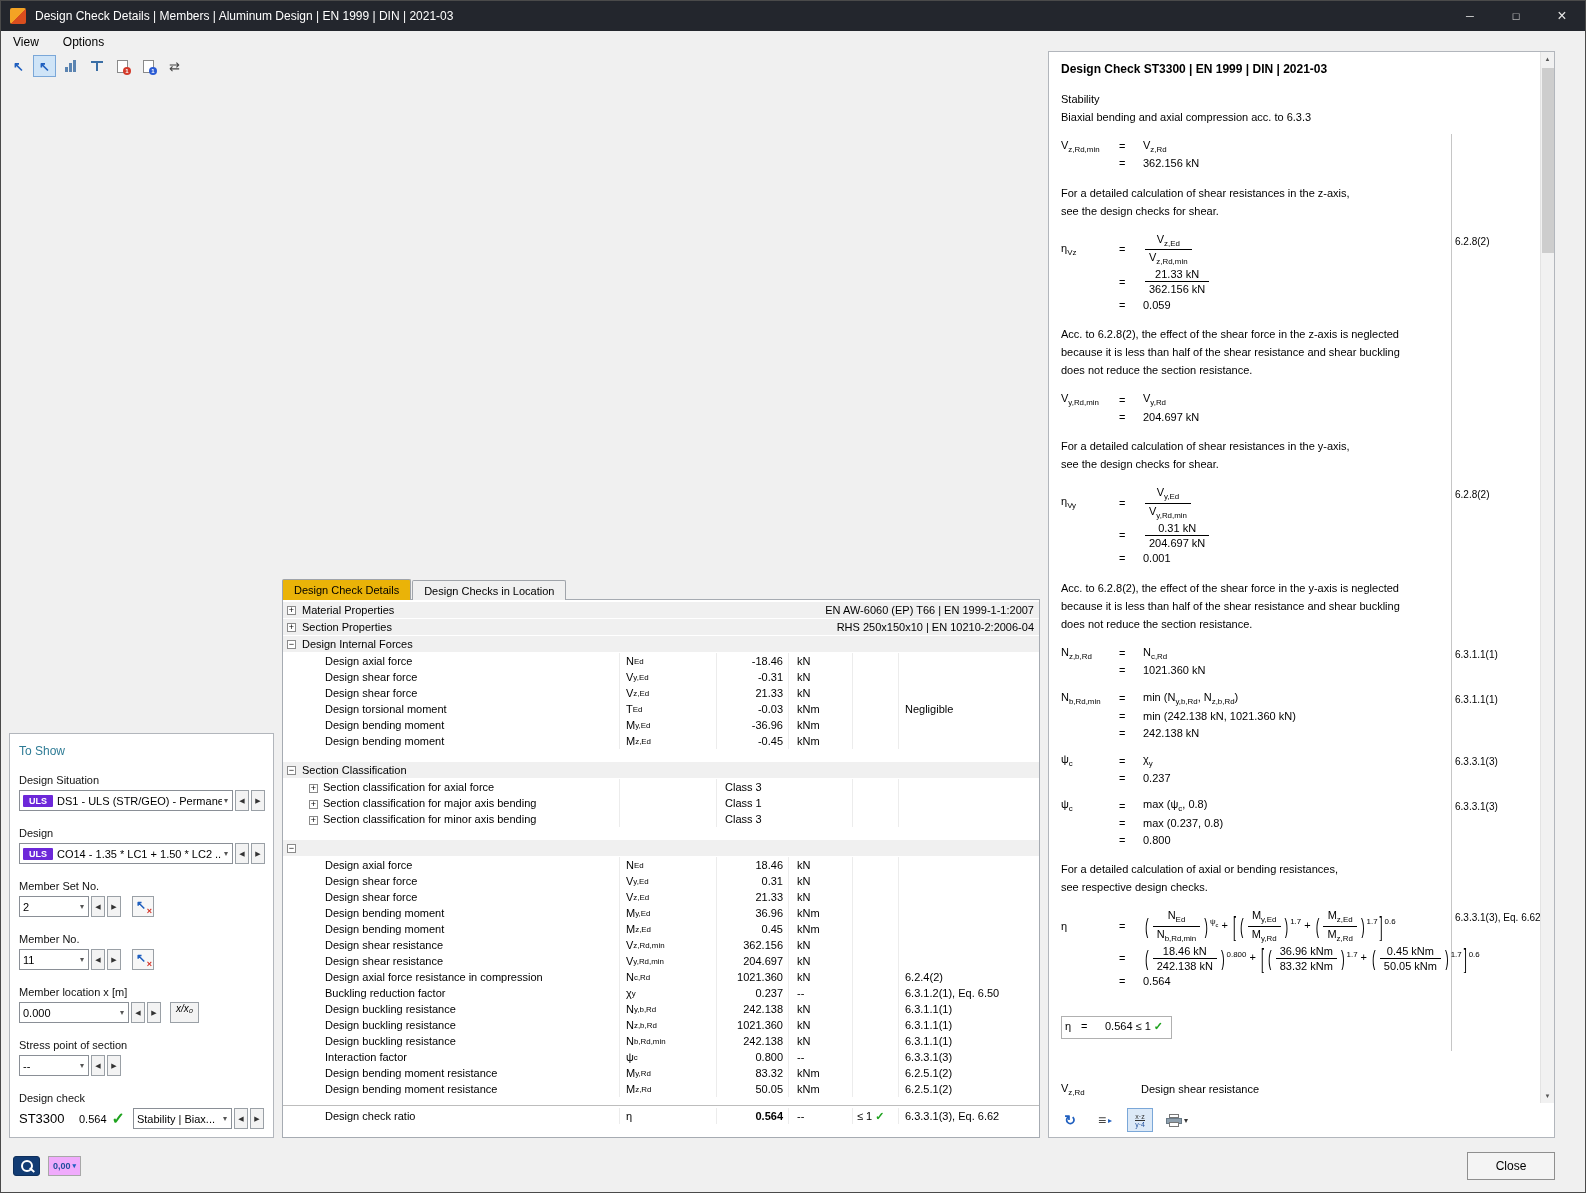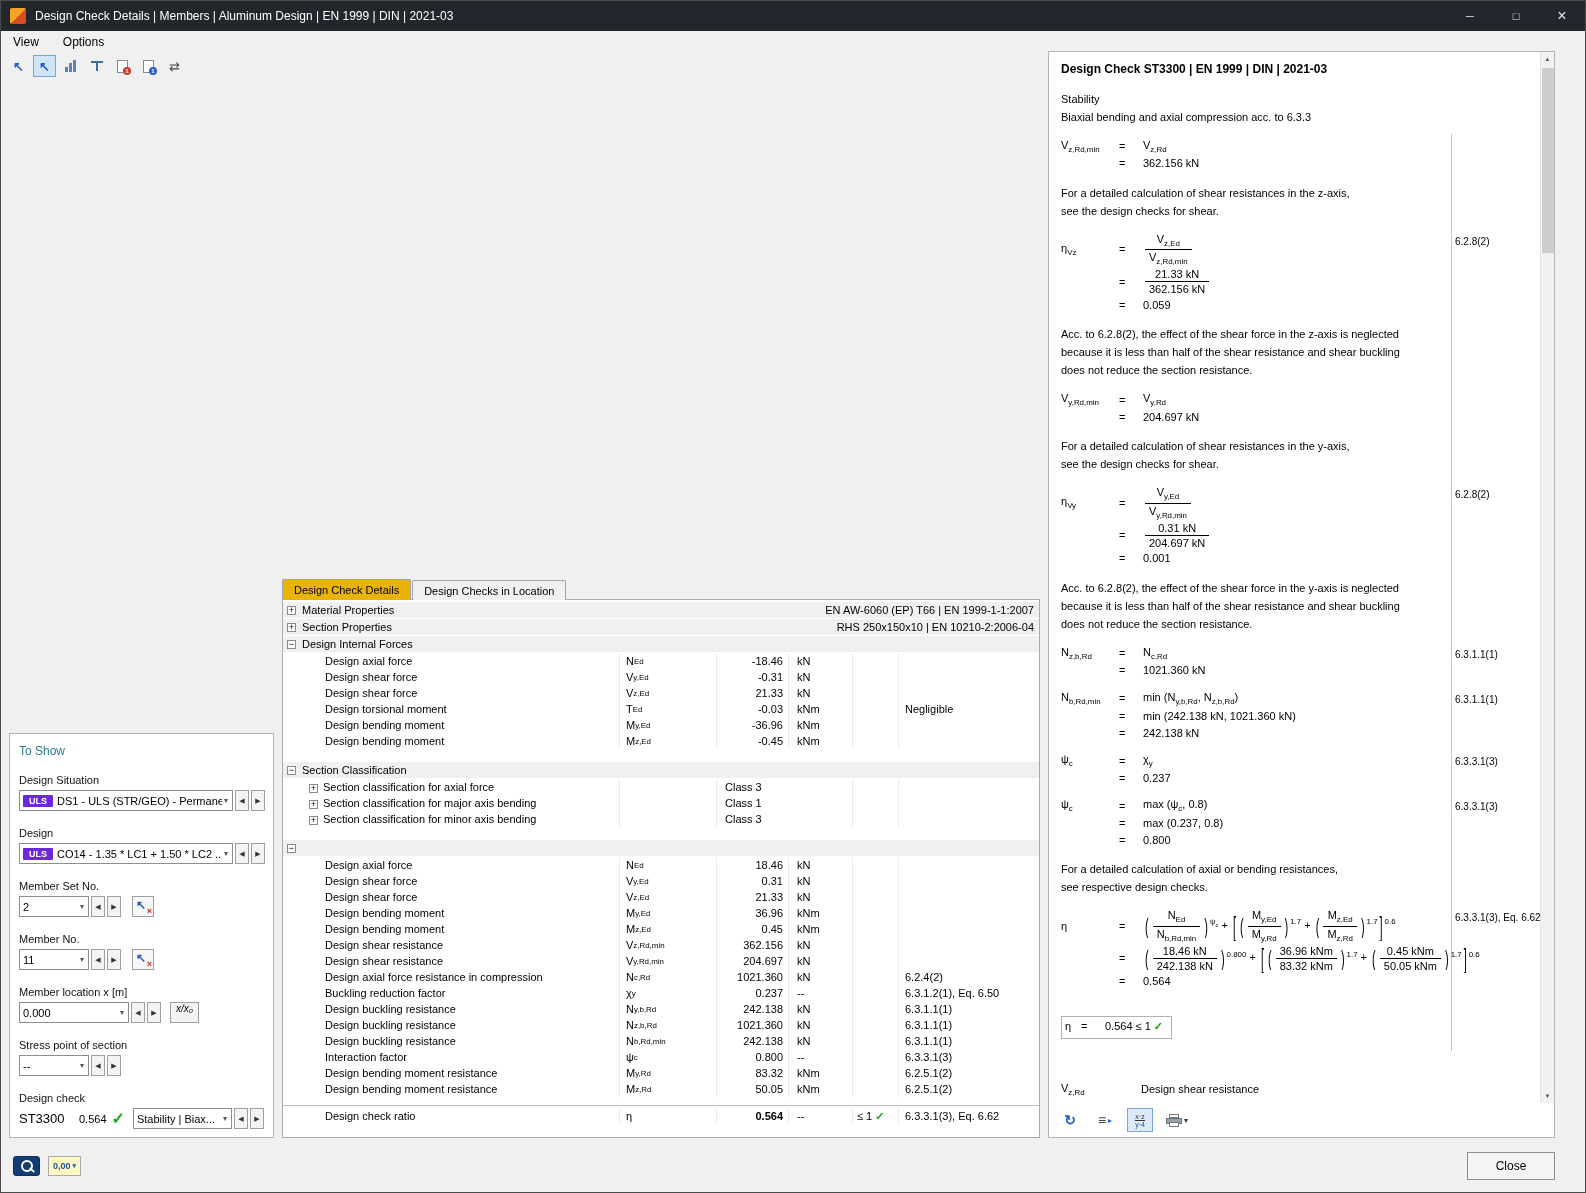--- a/index.html
+++ b/index.html
@@ -139,21 +139,21 @@
   .printer .pp3 { position:absolute; left:3px; top:8px; width:10px; height:5px; background:#fff; border:1px solid #777; }
   .caret { font-size:8px; color:#333; }
 
   
   .bottombar { height:46px; display:flex; align-items:center; gap:8px; padding:0 30px 6px 12px; flex:none; }
   .magbtn { width:27px; height:20px; background:#123c74; border:1px solid #0e2f5c; border-radius:3px; position:relative; }
   .magbtn:before { content:""; position:absolute; left:7px; top:3px; width:8px; height:8px;
                    border:2px solid #fff; border-radius:50%; }
   .magbtn:after { content:""; position:absolute; left:15px; top:12px; width:6px; height:2px;
                   background:#fff; transform:rotate(40deg); }
-  .decbtn { height:20px; border:1px solid #a8a8a8; background:#fef9c3; font-size:9px; font-weight:bold;
+  .decbtn { height:20px; border:1px solid #a8a8a8; background:#f0abfc; font-size:9px; font-weight:bold;
             color:#1f4e9c; display:flex; align-items:center; padding:0 4px; gap:2px; }
   .decbtn .caret { color:#1f5fbf; font-size:7px; }
   .close-button { margin-left:auto; width:88px; height:28px; border:1px solid #8f8f8f; background:#f4f4f4;
                   font-size:12px; display:flex; align-items:center; justify-content:center; }
 </style>
 </head>
 <body>
 
 <div class="window">
 

